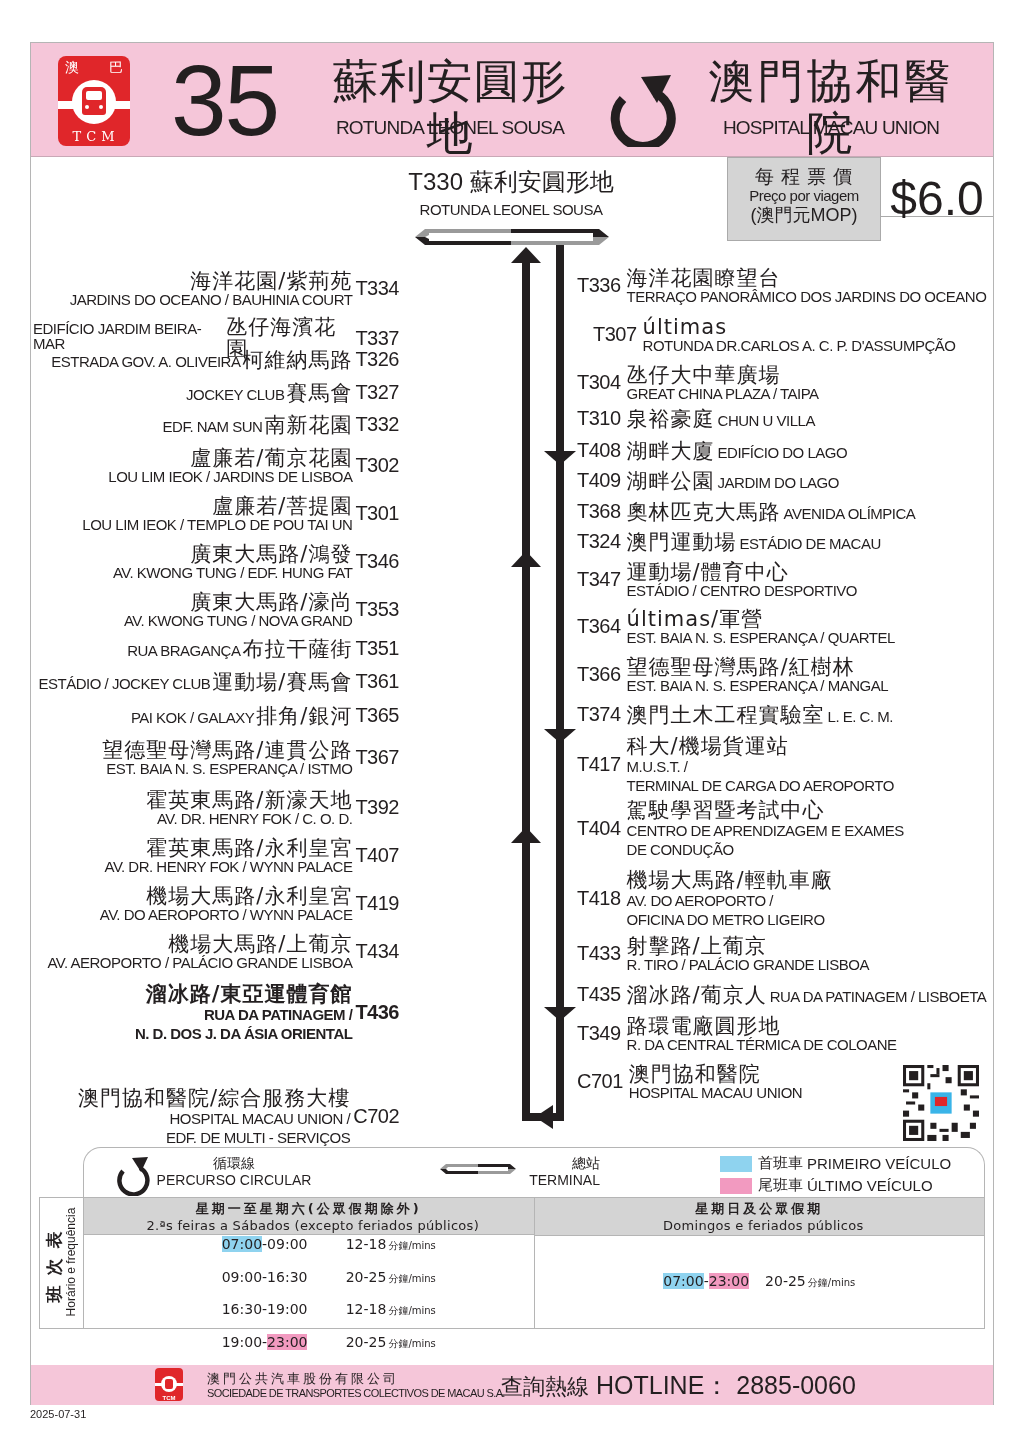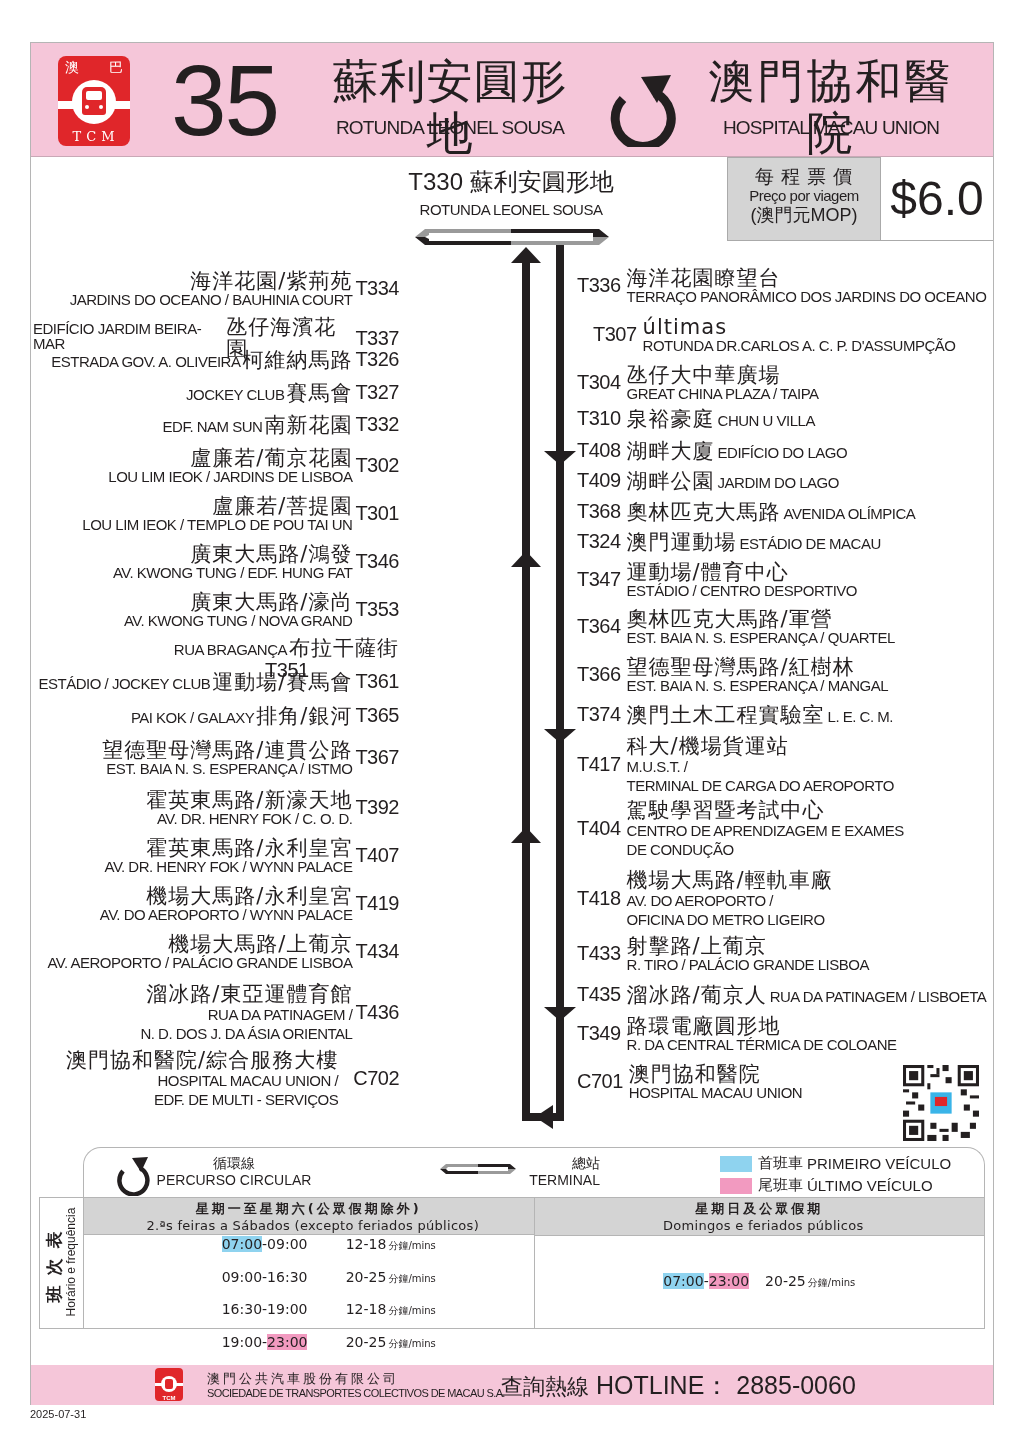--- a/index.html
+++ b/index.html
@@ -24,21 +24,21 @@
   .origin-pt { position: absolute; left: 290px; top: 74px; width: 258px; text-align: center; font-size: 19px; letter-spacing: -0.8px; }
   .circ-icon { position: absolute; left: 570px; top: 20px; width: 76px; height: 84px; }
   .dest-zh { position: absolute; left: 662px; top: 12px; width: 276px; font-size: 46px; line-height: 52px; text-align: center; font-family: "DejaVu Sans", sans-serif; letter-spacing: 3px; }
   .dest-pt { position: absolute; left: 662px; top: 74px; width: 276px; text-align: center; font-size: 19px; letter-spacing: -0.8px; }
 
   
   .fare-label { position: absolute; left: 696px; top: 114px; width: 154px; height: 84px; background: #d4d4d4; border: 1px solid #aaa; text-align: center; }
   .fare-label .zh { font-family: "DejaVu Sans", sans-serif; font-size: 19px; letter-spacing: 7px; margin-top: 7px; line-height: 22px; padding-left: 6px; }
   .fare-label .pt { font-size: 15px; line-height: 17px; }
   .fare-label .mop { font-size: 18px; line-height: 22px; }
-  .fare-value { position: absolute; left: 850px; top: 114px; width: 112px; height: 84px; border-bottom: 1px solid #aaa; font-size: 48px; line-height: 84px; text-align: center; }
+  .fare-value { position: absolute; left: 850px; top: 114px; width: 112px; height: 60px; border-bottom: 1px solid #aaa; font-size: 48px; line-height: 84px; text-align: center; }
 
   
   .term-zh { position: absolute; left: 360px; top: 124px; width: 240px; text-align: center; font-size: 24px; line-height: 30px; }
   .term-zh .code { font-family: "Liberation Sans", sans-serif; }
   .term-pt { position: absolute; left: 360px; top: 158px; width: 240px; text-align: center; font-size: 15px; letter-spacing: -0.5px; }
   .route-svg { position: absolute; left: 380px; top: 180px; width: 200px; height: 920px; }
 
   
   .stop { position: absolute; display: flex; align-items: center; }
   .stop-left { right: 594px; justify-content: flex-end; }
@@ -244,21 +244,21 @@
         </div>
         <span class="code">T346</span>
       </div>
       <div class="stop stop-left" style="top: 548px;">
         <div class="txt">
           <div class="zh">廣東大馬路/濠尚</div>
           <div class="pt">AV. KWONG TUNG / NOVA GRAND</div>
         </div>
         <span class="code">T353</span>
       </div>
-      <div class="stop stop-left" style="top: 594px; flex-direction: column;">
+      <div class="stop stop-left" style="top: 594px;">
         <div class="txt">
           <div class="inline">
             <span class="pt">RUA BRAGANÇA</span>
             <span class="zh">布拉干薩街</span>
           </div>
         </div>
         <span class="code">T351</span>
       </div>
       <div class="stop stop-left" style="top: 627px;">
         <div class="txt">
@@ -306,29 +306,29 @@
         </div>
         <span class="code">T419</span>
       </div>
       <div class="stop stop-left" style="top: 890px;">
         <div class="txt">
           <div class="zh">機場大馬路/上葡京</div>
           <div class="pt">AV. AEROPORTO / PALÁCIO GRANDE LISBOA</div>
         </div>
         <span class="code">T434</span>
       </div>
-      <div class="stop stop-left" style="top: 940px;">
+      <div class="stop stop-left" style="top: 940px; font-weight: bold;">
         <div class="txt">
           <div class="zh">溜冰路/東亞運體育館</div>
           <div class="pt" style="margin-top: 2px;">RUA DA PATINAGEM /</div>
           <div class="pt" style="margin-top: 4px;">N. D. DOS J. DA ÁSIA ORIENTAL</div>
         </div>
         <span class="code">T436</span>
       </div>
-      <div class="stop stop-left" style="top: 1006px; gap: 12px;">
+      <div class="stop stop-left" style="top: 1044px;">
         <div class="txt">
           <div class="zh">澳門協和醫院/綜合服務大樓</div>
           <div class="pt" style="margin-top: 2px;">HOSPITAL MACAU UNION /</div>
           <div class="pt" style="margin-top: 4px;">EDF. DE MULTI - SERVIÇOS</div>
         </div>
         <span class="code">C702</span>
       </div>
     </div>
 
   <div id="stops-right">
@@ -401,21 +401,21 @@
       <div class="stop stop-right" style="top: 518px;">
         <span class="code">T347</span>
         <div class="txt">
           <div class="zh">運動場/體育中心</div>
           <div class="pt">ESTÁDIO / CENTRO DESPORTIVO</div>
         </div>
       </div>
       <div class="stop stop-right" style="top: 565px;">
         <span class="code">T364</span>
         <div class="txt">
-          <div class="zh">奧林匹克大馬路/軍營</div>
+          <div class="zh">últimas/軍營</div>
           <div class="pt">EST. BAIA N. S. ESPERANÇA / QUARTEL</div>
         </div>
       </div>
       <div class="stop stop-right" style="top: 613px;">
         <span class="code">T366</span>
         <div class="txt">
           <div class="zh">望德聖母灣馬路/紅樹林</div>
           <div class="pt">EST. BAIA N. S. ESPERANÇA / MANGAL</div>
         </div>
       </div>

